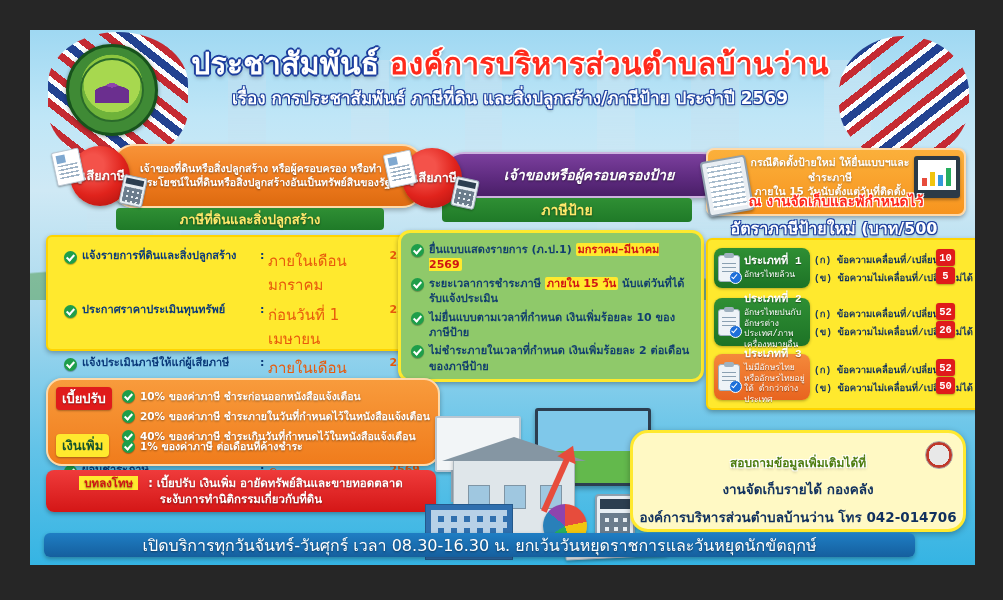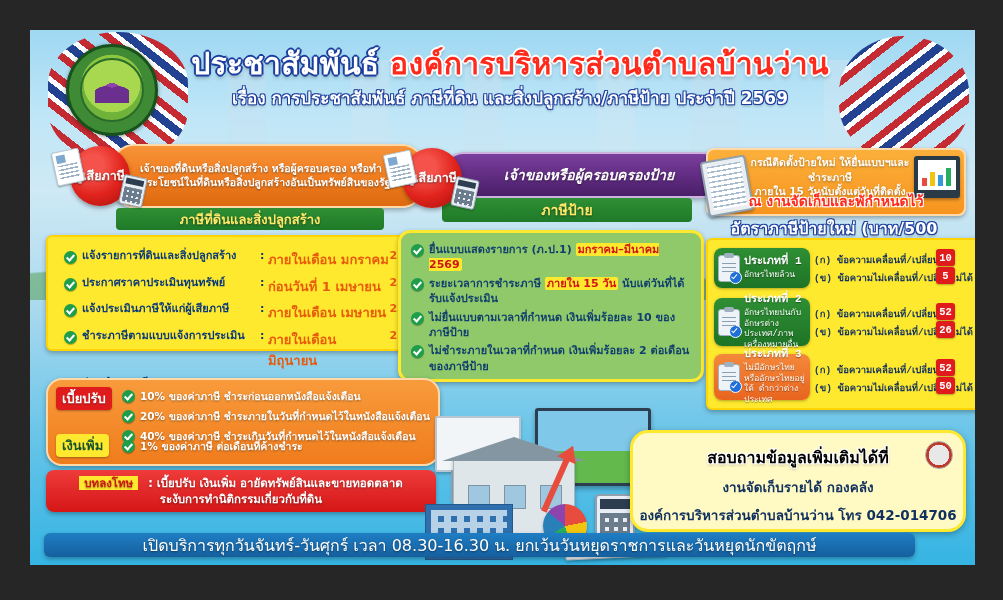--- a/index.html
+++ b/index.html
@@ -94,21 +94,21 @@
     box-shadow:0 2px 5px rgba(0,0,0,.3);}
   .panel-orange{position:absolute;background:linear-gradient(180deg,#f89b3c 0%,#f07c1c 100%);
     border:2px solid #ffd9a8;border-radius:16px;box-shadow:0 2px 5px rgba(0,0,0,.3);}
 
   .row{display:flex;align-items:flex-start;margin-bottom:3px;}
   .chk{flex:0 0 auto;width:13px;height:13px;border-radius:50%;background:#1e9e4a;
     margin-right:5px;margin-top:2px;position:relative;box-shadow:0 1px 1px rgba(0,0,0,.3);}
   .chk:after{content:"";position:absolute;left:4px;top:2px;width:3px;height:6px;
     border:solid #fff;border-width:0 2px 2px 0;transform:rotate(42deg);}
   .lbl{font-size:11px;font-weight:bold;color:#0b3a7a;line-height:1.35;}
-  .val{font-size:13px;font-weight:bold;color:#e85a0c;}
+  .val{font-size:15px;font-weight:normal;color:#e85a0c;}
   .yr{font-size:11px;font-weight:bold;color:#e85a0c;}
 
   .l-list{position:absolute;left:16px;top:12px;right:10px;}
   .l-row{display:flex;align-items:flex-start;margin-bottom:5.5px;}
   .l-name{flex:0 0 178px;}
   .l-colon{flex:0 0 8px;color:#0b3a7a;font-weight:bold;font-size:11px;}
   .l-when{flex:1;}
 
   .hl{background:#ffe92e;color:#d01414;padding:0 2px;border-radius:2px;}
   .g-lbl{font-size:11px;font-weight:bold;color:#123f6e;line-height:1.4;}
@@ -165,21 +165,21 @@
 
   .pen-bar{position:absolute;background:linear-gradient(180deg,#ef3b3b 0%,#d41616 100%);
     border-radius:8px;box-shadow:0 2px 4px rgba(0,0,0,.3);padding:5px 10px;}
   .pen-line{font-size:11.5px;font-weight:bold;color:#ffffff;text-align:center;line-height:1.4;
     text-shadow:0 1px 2px rgba(0,0,0,.4);}
   .pen-tag{background:#ffe92e;color:#d01414;border-radius:0;padding:0 5px;margin-right:10px;}
 
   
   .contact{position:absolute;background:#fff9c4;border:3px solid #ffe92e;border-radius:18px;
     box-shadow:0 2px 6px rgba(0,0,0,.3);text-align:center;}
-  .c-h{font-size:16px;font-weight:bold;color:#000000;margin-top:12px;
+  .c-h{font-size:12px;font-weight:bold;color:#4d7c0f;margin-top:20px;
     text-shadow:-1px -1px 0 #fff,1px -1px 0 #fff,-1px 1px 0 #fff,1px 1px 0 #fff,0 2px 3px rgba(0,0,0,.25);}
   .c-l{font-size:13.5px;font-weight:bold;color:#10305e;margin-top:6px;}
   .c-seal{position:absolute;right:10px;top:8px;width:26px;height:26px;border-radius:50%;
     background:radial-gradient(circle,#e8e8e8 0 55%,#c0392b 56% 100%);border:1px solid #aaa;}
 
   .footer{position:absolute;left:14px;bottom:8px;right:60px;height:24px;border-radius:6px;
     background:linear-gradient(180deg,#1f7ec4 0%,#155f9e 100%);display:flex;align-items:center;
     justify-content:center;box-shadow:0 2px 4px rgba(0,0,0,.3);}
   .footer span{font-size:16px;font-weight:normal;color:#ffffff;text-shadow:0 1px 2px rgba(0,0,0,.45);}
 

